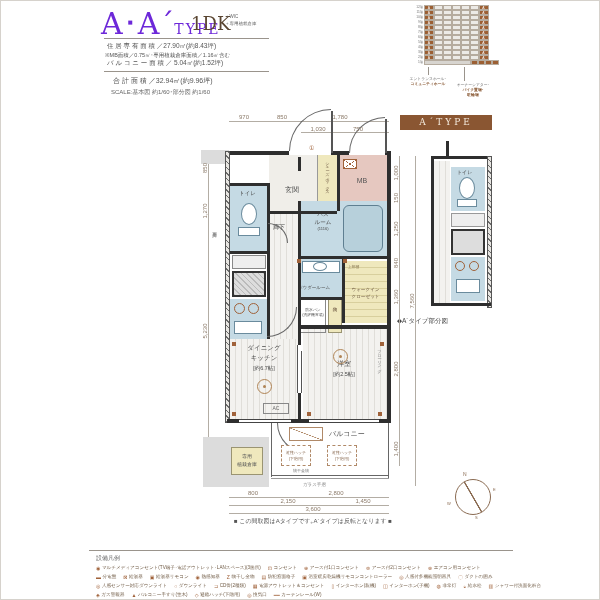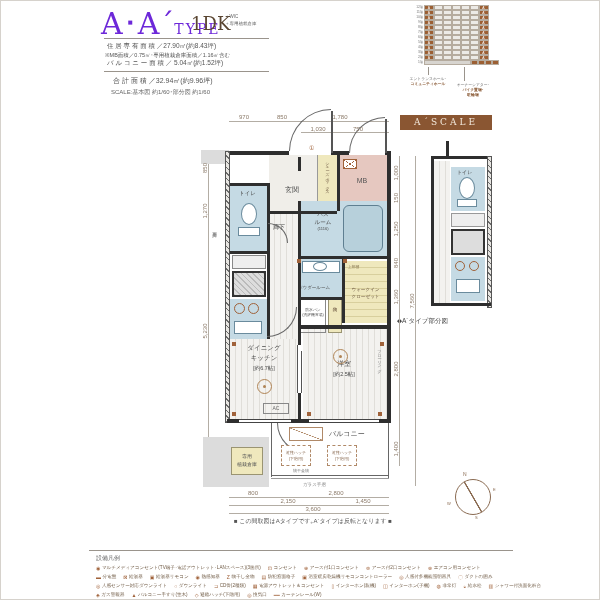--- a/index.html
+++ b/index.html
@@ -189,21 +189,21 @@
   <div class="abs cap" style="left:396px;top:76px;width:62px;">
       <div>エントランスホール･</div>
       <div class="b">コミュニティホール</div>
     </div>
   <div class="abs cap" style="left:446px;top:82px;width:52px;">
       <div>オーナーシアター･</div>
       <div class="b">バイク置場･</div>
       <div class="b">駐輪場</div>
     </div>
 
-  <div class="abs serif ctr" style="left:399px;top:114px;width:92px;height:15px;background:#8a5632;color:#f3e9dc;font-size:9px;line-height:15px;letter-spacing:3px;">A´SCALE</div>
+  <div class="abs serif ctr" style="left:399px;top:114px;width:92px;height:15px;background:#8a5632;color:#f3e9dc;font-size:9px;line-height:15px;letter-spacing:3px;">A´TYPE</div>
 
   <div>
     <div class="wall" style="left:430px;top:155px;width:58px;height:3px;"></div>
     <div class="wall" style="left:430px;top:155px;width:3px;height:150px;"></div>
     <div class="hatchwall" style="left:486px;top:155px;width:5px;height:152px;"></div>
     <div class="wall" style="left:430px;top:302px;width:60px;height:3px;"></div>
     <div class="wall" style="left:445px;top:140px;width:3px;height:16px;"></div>
     <div class="floorstripe" style="left:433px;top:160px;width:16px;height:142px;"></div>
     <div class="blue" style="left:450px;top:166px;width:34px;height:44px;"></div>
     <div class="fixture" style="left:458px;top:176px;width:16px;height:22px;border-radius:50%;"></div>

